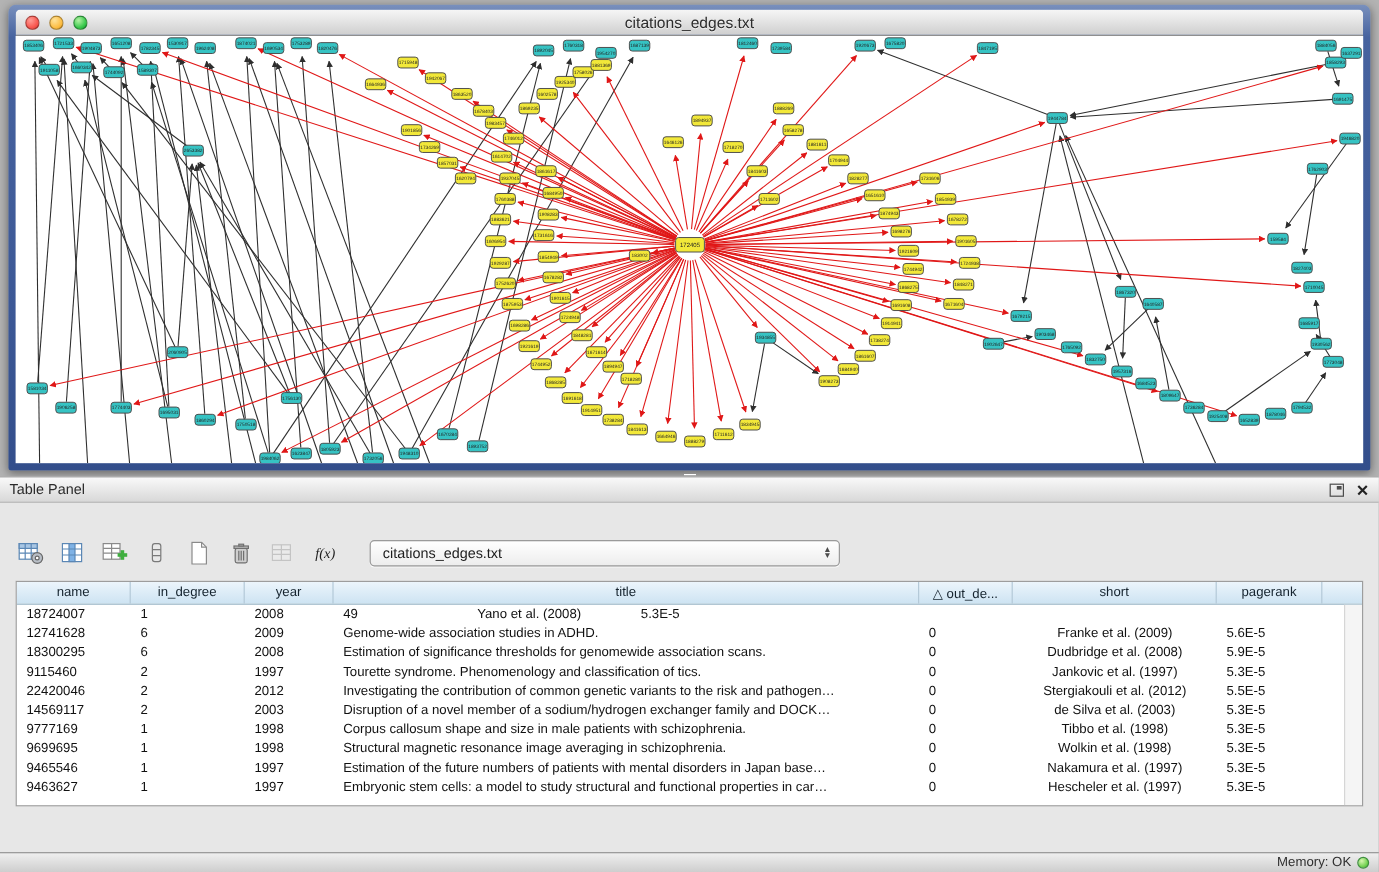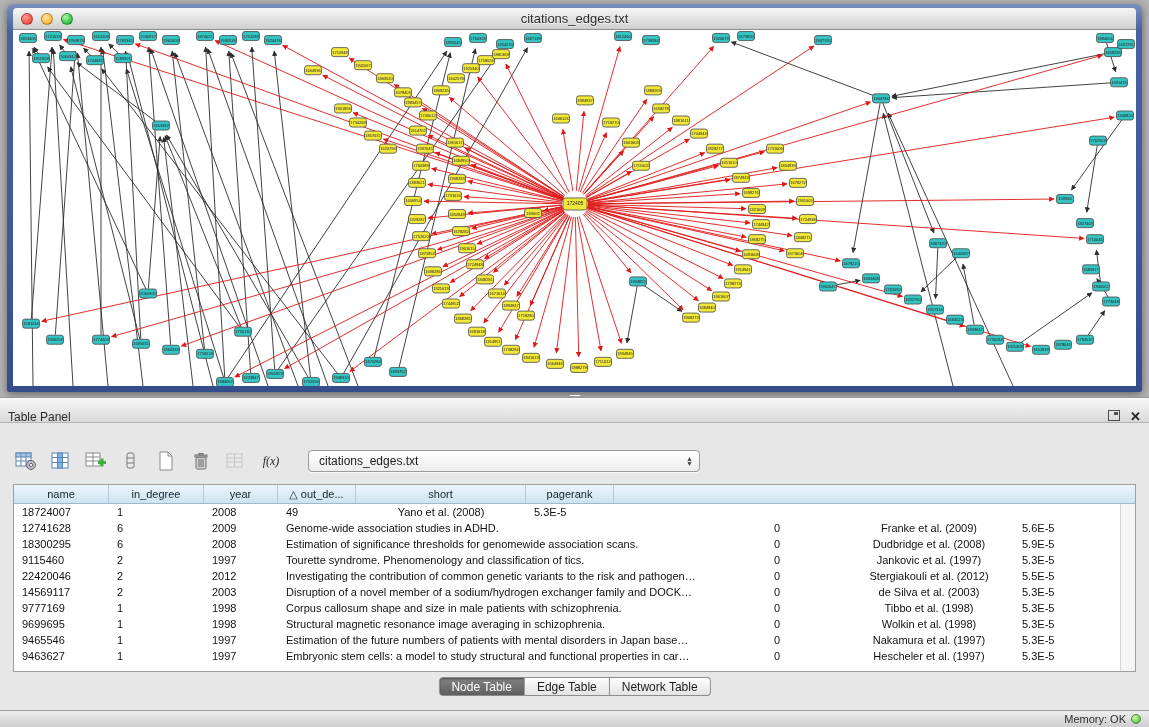--- a/index.html
+++ b/index.html
@@ -31,21 +31,21 @@
   .graph-canvas { flex:1; background:#ffffff; position:relative; overflow:hidden; }
   .graph-canvas svg { position:absolute; inset:0; width:100%; height:100%; }
 
   
   .v-grip { position:absolute; top:393px; left:570px; width:10px; height:3px;
             border-top:1px solid #8a8a8a; border-bottom:1px solid #fff; }
 
   
   .table-panel { position:absolute; left:0; top:397px; width:1149px; height:313px;
                  background:#e7e7e7; border-top:1px solid #979797; }
-  .panel-header { height:21px; display:flex; padding:12px 8px;
+  .panel-header { height:21px; display:flex; align-items:center; padding:0 8px;
                   background:linear-gradient(#f9f9f9,#d8d8d8); border-bottom:1px solid #b3b3b3;
                   font-size:12px; color:#2b2b2b; }
   .panel-header .spacer { flex:1; }
   .float-icon { width:12px; height:11px; border:1px solid #4c4c4c; position:relative; margin-right:10px; cursor:default; }
   .float-icon::after { content:""; position:absolute; right:1px; top:1px; width:4px; height:3px; background:#4c4c4c; }
   .close-icon { font-size:13px; font-weight:bold; color:#222; line-height:13px; cursor:default; }
 
   .panel-toolbar { position:absolute; left:12px; top:48px; height:30px; display:flex; align-items:center; gap:7px; }
   .tool-btn { width:28px; height:26px; display:flex; align-items:center; justify-content:center; }
   .tool-btn.disabled { opacity:.45; }
@@ -646,20 +646,21 @@
           <span>▼</span>
         </span>
     </div>
   </div>
 
   <div class="table-wrap">
     <div class="thead" id="thead-row">
         <div class="th" style="width: 95px;">name</div>
         <div class="th" style="width: 95px;">in_degree</div>
         <div class="th" style="width: 74px;">year</div>
+        <div class="th" style="width: 488px;">title</div>
         <div class="th" style="width: 78px;">△ out_de...</div>
         <div class="th" style="width: 170px;">short</div>
         <div class="th" style="width: 88px;">pagerank</div>
         <div class="th fill"></div>
       </div>
     <div class="tbody" id="tbody">
         <div class="tr">
           <div class="td" style="width: 95px;">18724007</div>
           <div class="td" style="width: 95px;">1</div>
           <div class="td" style="width: 74px;">2008</div>
@@ -745,23 +746,18 @@
           <div class="td" style="width: 74px;">1997</div>
           <div class="td" style="width: 488px;">Embryonic stem cells: a model to study structural and functional properties in car…</div>
           <div class="td" style="width: 78px;">0</div>
           <div class="td center" style="width: 170px;">Hescheler et al. (1997)</div>
           <div class="td" style="width: 88px;">5.3E-5</div>
         </div>
       </div>
     <div class="vscroll"></div>
   </div>
 
-  <div class="tabs" id="table-tabs">
-      <div class="tab active">Node Table</div>
-      <div class="tab">Edge Table</div>
-      <div class="tab">Network Table</div>
-    </div>
 </div>
 
 <div class="status-bar">
   <span>Memory: OK</span>
   <span class="mem-dot"></span>
 </div>
 
 </body></html>

